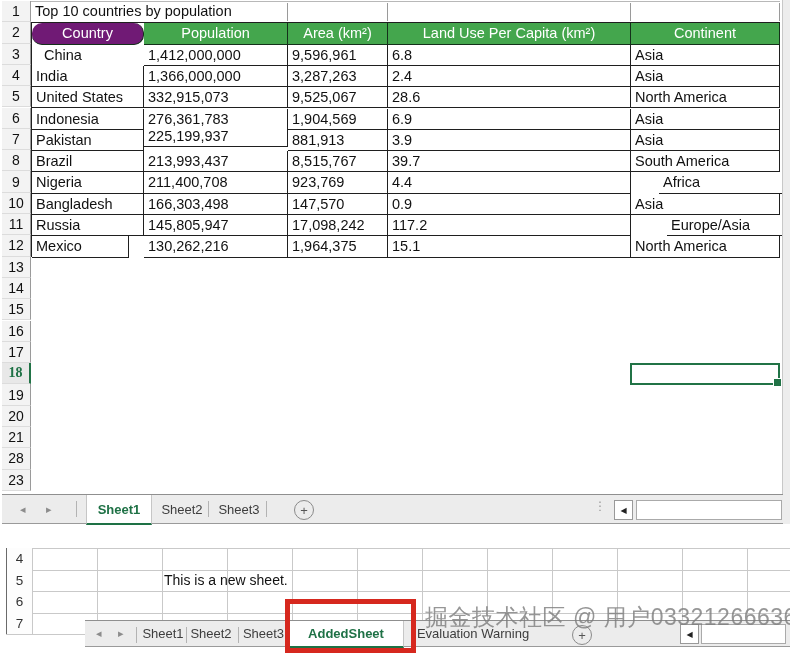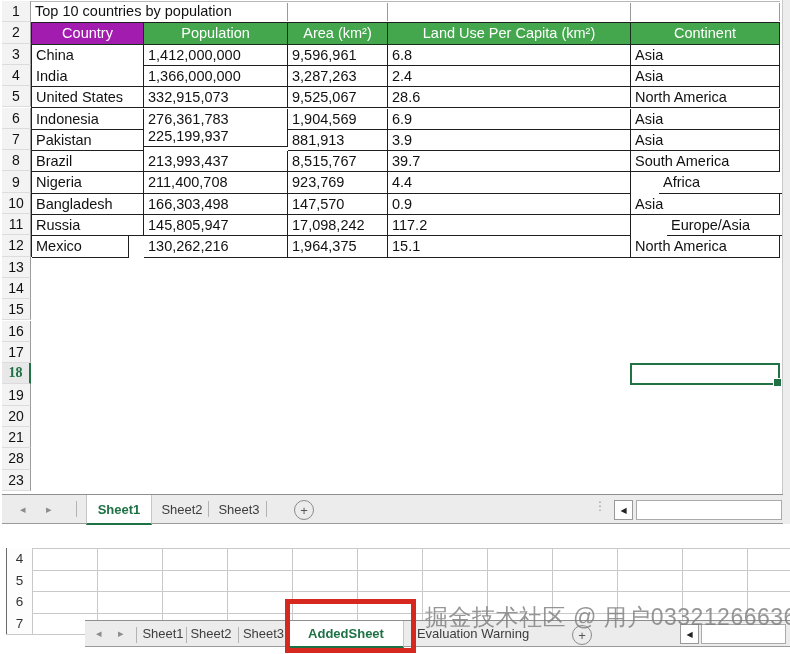--- a/index.html
+++ b/index.html
@@ -101,26 +101,26 @@
     <div class="title-cell">Top 10 countries by population</div>
     <div id="title-ticks">
         <div class="tick" style="left: 287px; top: 3px; height: 18px;"></div>
         <div class="tick" style="left: 387px; top: 3px; height: 18px;"></div>
         <div class="tick" style="left: 630px; top: 3px; height: 18px;"></div>
         <div class="tick" style="left: 779px; top: 3px; height: 18px;"></div>
       </div>
 
     <div id="table-frame" style="left: 31px; top: 22.3px; width: 749px; height: 234.3px;"></div>
     <div id="table-cells">
-        <div class="th" style="left: 32px; top: 23.3px; width: 112px; height: 21.3px; background: #a21caf;">Country</div>
+        <div class="th" style="left: 32px; top: 23.3px; width: 112px; height: 21.3px; background: #701a75; border-radius: 10px;">Country</div>
         <div class="th" style="left: 144px; top: 23.3px; width: 144px; height: 21.3px; background: rgb(68, 166, 77);">Population</div>
         <div class="th" style="left: 288px; top: 23.3px; width: 100px; height: 21.3px; background: rgb(68, 166, 77);">Area (km²)</div>
         <div class="th" style="left: 388px; top: 23.3px; width: 243px; height: 21.3px; background: rgb(68, 166, 77);">Land Use Per Capita (km²)</div>
         <div class="th" style="left: 631px; top: 23.3px; width: 149px; height: 21.3px; background: rgb(68, 166, 77);">Continent</div>
-        <div class="td" style="left: 32px; top: 44.6px; width: 112px; height: 28px;">China</div>
+        <div class="td" style="left: 40px; top: 44.6px; width: 112px; height: 28px;">China</div>
         <div class="td" style="left: 144px; top: 44.6px; width: 144px; height: 21.3px;">1,412,000,000</div>
         <div class="td" style="left: 288px; top: 44.6px; width: 100px; height: 21.3px;">9,596,961</div>
         <div class="td" style="left: 388px; top: 44.6px; width: 243px; height: 21.3px;">6.8</div>
         <div class="td" style="left: 631px; top: 44.6px; width: 149px; height: 21.3px;">Asia</div>
         <div class="td" style="left: 32px; top: 65.9px; width: 112px; height: 21.3px;">India</div>
         <div class="td" style="left: 144px; top: 65.9px; width: 144px; height: 21.3px;">1,366,000,000</div>
         <div class="td" style="left: 288px; top: 65.9px; width: 100px; height: 21.3px;">3,287,263</div>
         <div class="td" style="left: 388px; top: 65.9px; width: 243px; height: 21.3px;">2.4</div>
         <div class="td" style="left: 631px; top: 65.9px; width: 149px; height: 21.3px;">Asia</div>
         <div class="td" style="left: 32px; top: 87.2px; width: 112px; height: 21.3px;">United States</div>
@@ -214,20 +214,21 @@
         <div class="gridline-h" style="left: 6px; top: 98px; width: 784px;"></div>
       </div>
     <div class="left-edge" style="top:12px;height:86px;"></div>
     <div id="b-rowheads">
         <div class="b-rowhead" style="top: 12px; height: 21.5px;">4</div>
         <div class="b-rowhead" style="top: 33.5px; height: 21.5px;">5</div>
         <div class="b-rowhead" style="top: 55px; height: 21.5px;">6</div>
         <div class="b-rowhead" style="top: 76.5px; height: 21.5px;">7</div>
       </div>
 
+    <div id="new-sheet-text">This is a new sheet.</div>
 
     <div class="tabbar" id="bottom-tabbar" style="left:85px;top:84px;width:705px;height:27px;">
       <span class="nav-arrow" style="left:11px;">◂</span>
       <span class="nav-arrow" style="left:33px;">▸</span>
       <div id="bottom-tabs">
           <div class="sheet-tab" style="left: 55px; width: 46px;">Sheet1</div>
           <div class="sheet-tab" style="left: 103px; width: 46px;">Sheet2</div>
           <div class="sheet-tab" style="left: 155px; width: 47px;">Sheet3</div>
           <div class="sheet-tab active" style="left: 203px; width: 114px;">AddedSheet</div>
           <div class="sheet-tab" style="left: 321px; width: 134px;">Evaluation Warning</div>

